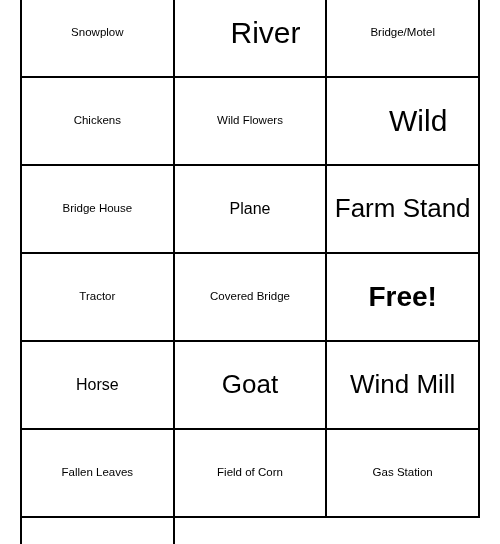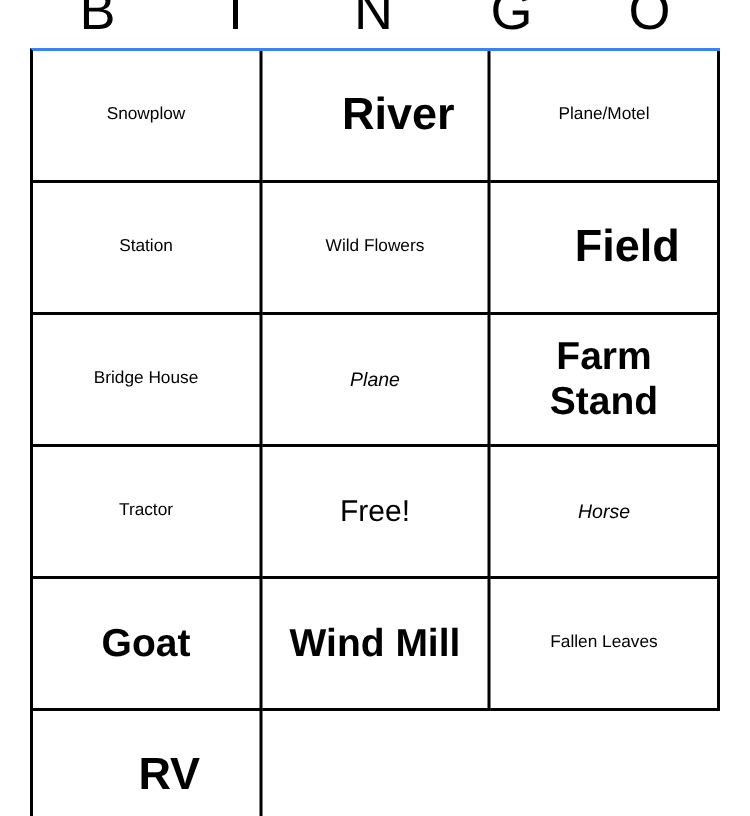--- a/index.html
+++ b/index.html
@@ -57,38 +57,37 @@
 
     .cell-text {
       line-height: 1.15;
     }
 
     .size-small {
       font-size: 11.5px;
     }
 
     .size-medium {
-      font-size: 13px;
-      font-style: italic;
+      font-size: 16px;
     }
 
     .size-large {
       font-size: 26px;
-      font-weight: bold;
+      font-weight: normal;
     }
 
     .size-xlarge {
       font-size: 30px;
-      font-weight: bold;
+      font-weight: normal;
       margin-left: 31px;
     }
 
     .size-free {
-      font-size: 20px;
-      font-weight: normal;
+      font-size: 28px;
+      font-weight: bold;
     }
   </style>
 </head>
 <body>
 
 <div class="bingo-container">
   <div class="bingo-header">
   <div class="bingo-header-cell">B</div>
       <div class="bingo-header-cell">I</div>
       <div class="bingo-header-cell">N</div>
@@ -96,55 +95,64 @@
       <div class="bingo-header-cell">O</div>
     </div>
   <div class="bingo-grid">
   <div class="bingo-cell">
         <span class="cell-text size-small">Snowplow</span>
       </div>
       <div class="bingo-cell">
         <span class="cell-text size-xlarge">River</span>
       </div>
       <div class="bingo-cell">
-        <span class="cell-text size-small">Plane/Motel</span>
+        <span class="cell-text size-small">Bridge/Motel</span>
       </div>
       <div class="bingo-cell">
-        <span class="cell-text size-small">Station</span>
+        <span class="cell-text size-small">Chickens</span>
       </div>
       <div class="bingo-cell">
         <span class="cell-text size-small">Wild Flowers</span>
       </div>
       <div class="bingo-cell">
-        <span class="cell-text size-xlarge">Field</span>
+        <span class="cell-text size-xlarge">Wild</span>
       </div>
       <div class="bingo-cell">
         <span class="cell-text size-small">Bridge House</span>
       </div>
       <div class="bingo-cell">
         <span class="cell-text size-medium">Plane</span>
       </div>
       <div class="bingo-cell">
         <span class="cell-text size-large">Farm Stand</span>
       </div>
       <div class="bingo-cell">
         <span class="cell-text size-small">Tractor</span>
+      </div>
+      <div class="bingo-cell">
+        <span class="cell-text size-small">Covered Bridge</span>
       </div>
       <div class="bingo-cell">
         <span class="cell-text size-free">Free!</span>
       </div>
       <div class="bingo-cell">
         <span class="cell-text size-medium">Horse</span>
       </div>
       <div class="bingo-cell">
         <span class="cell-text size-large">Goat</span>
       </div>
       <div class="bingo-cell">
         <span class="cell-text size-large">Wind Mill</span>
       </div>
       <div class="bingo-cell">
         <span class="cell-text size-small">Fallen Leaves</span>
       </div>
       <div class="bingo-cell">
+        <span class="cell-text size-small">Field of Corn</span>
+      </div>
+      <div class="bingo-cell">
+        <span class="cell-text size-small">Gas Station</span>
+      </div>
+      <div class="bingo-cell">
         <span class="cell-text size-xlarge">RV</span>
       </div>
     </div>
 </div>
 
 </body></html>

